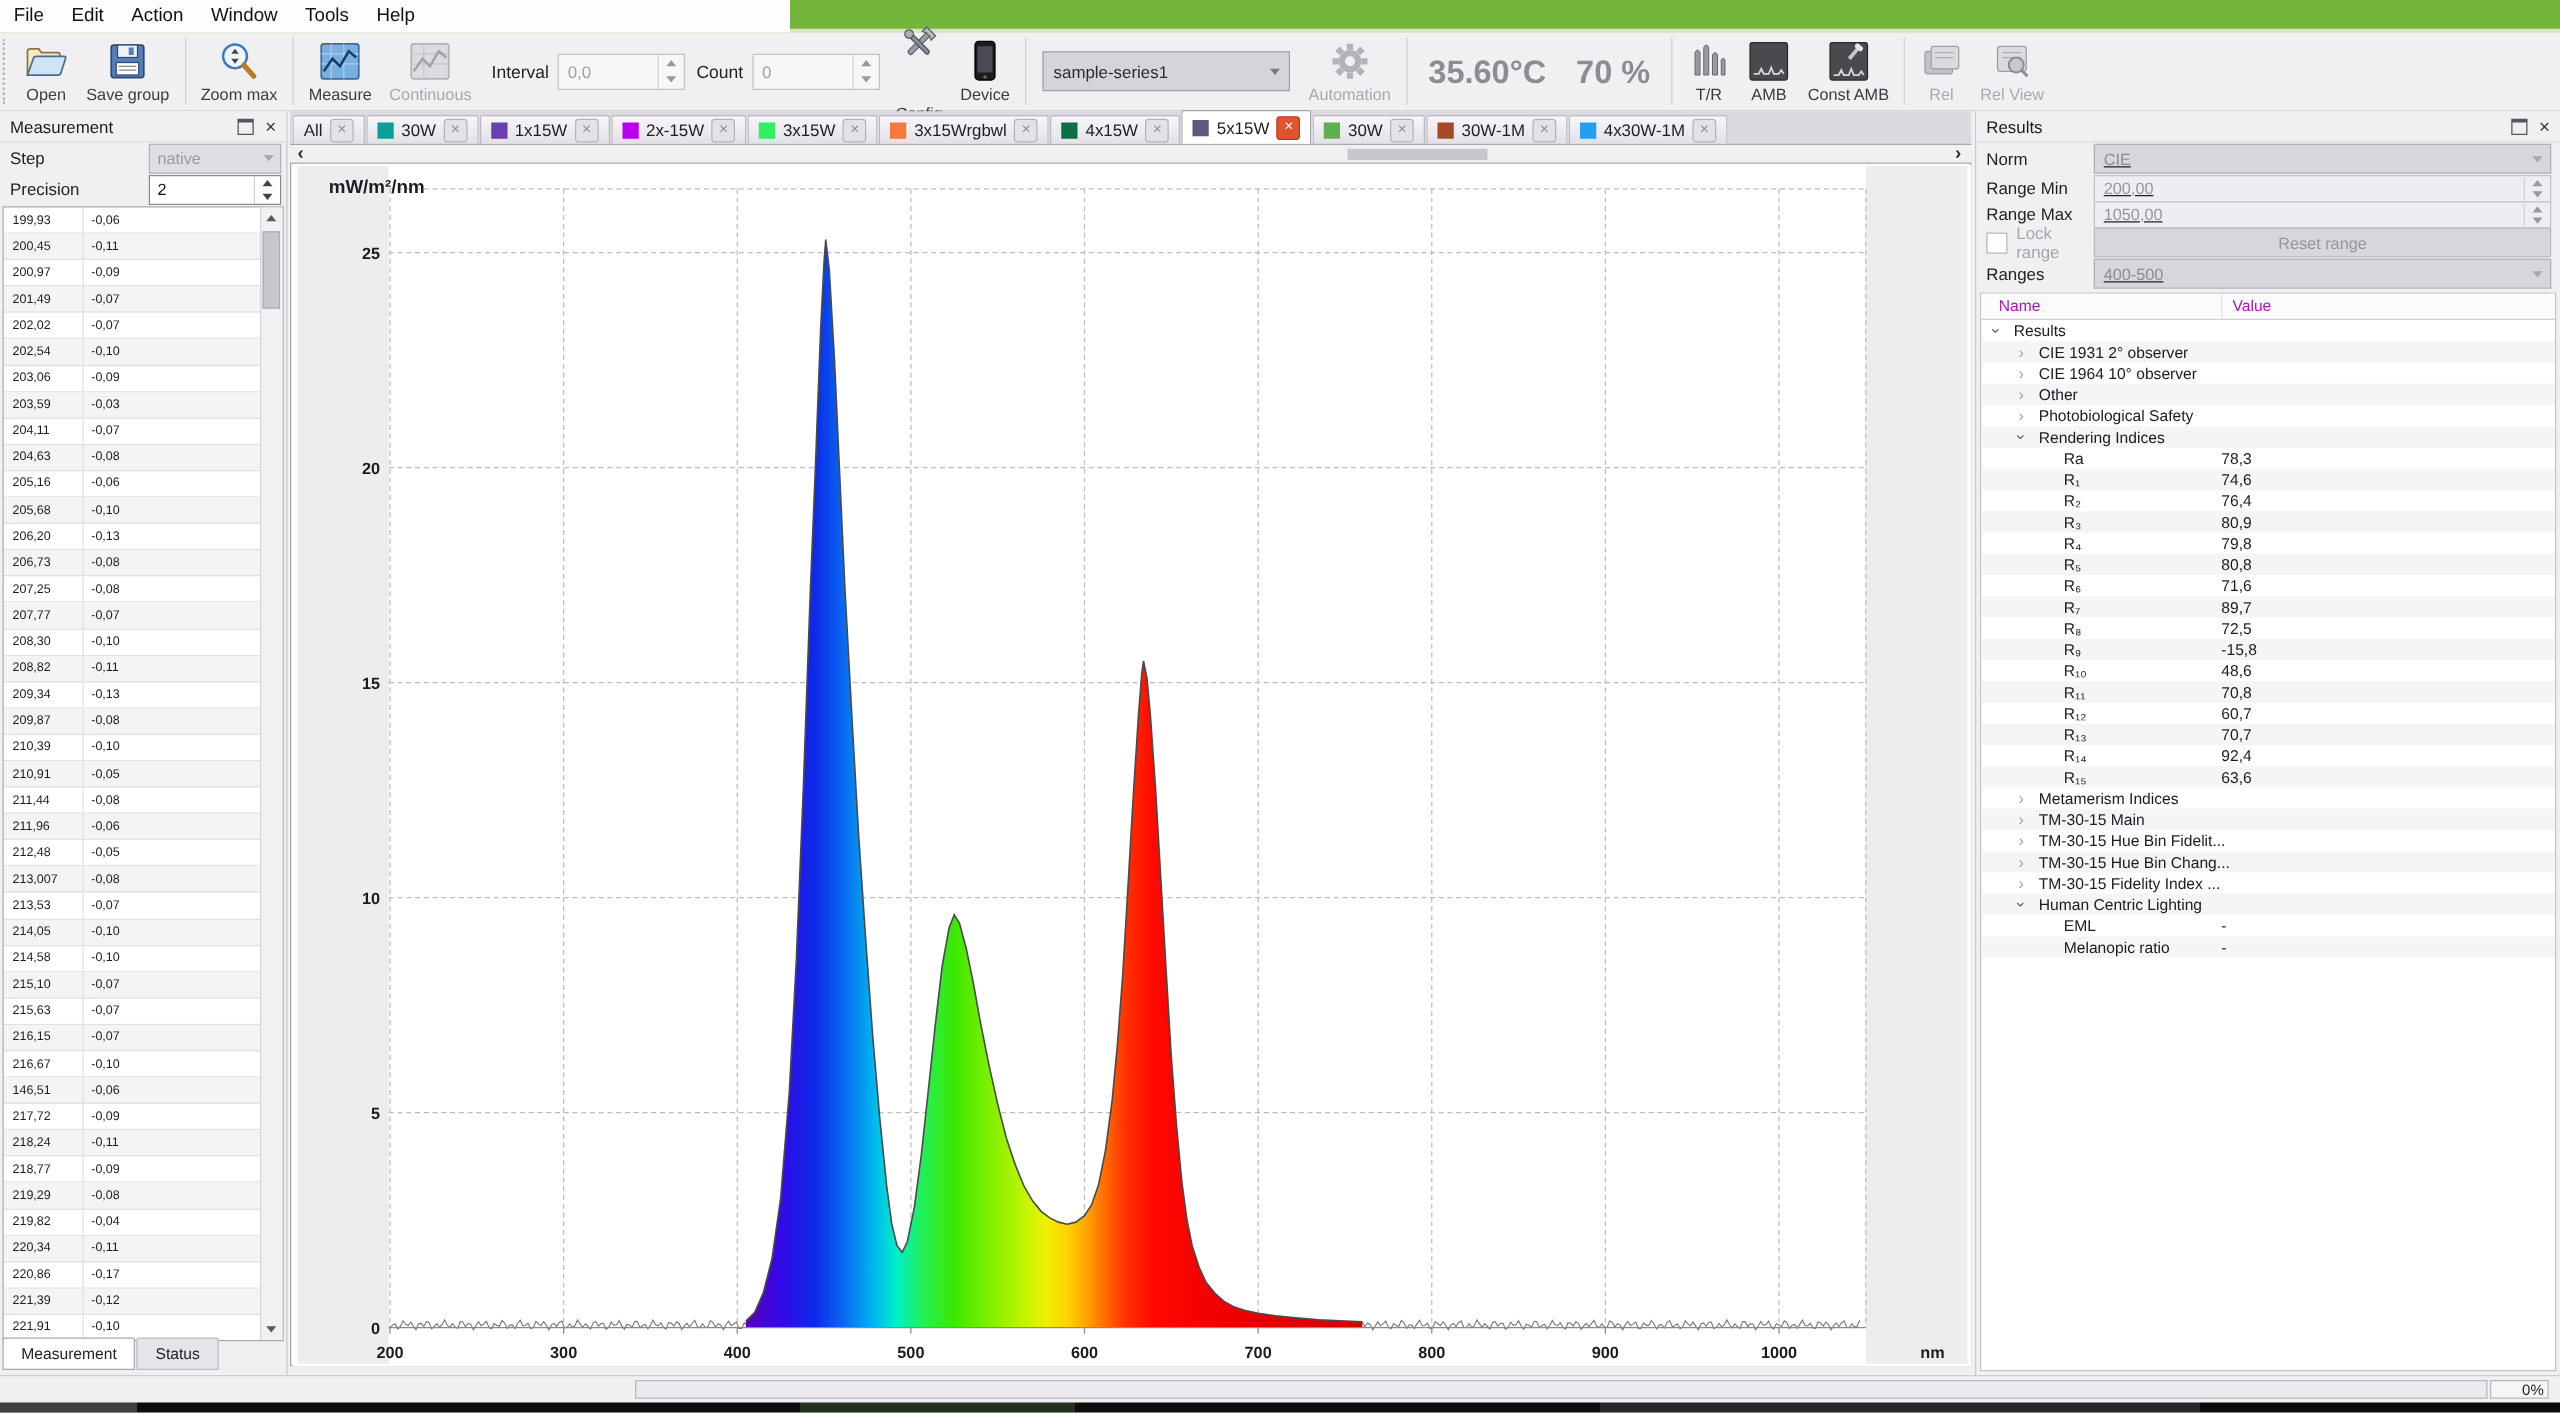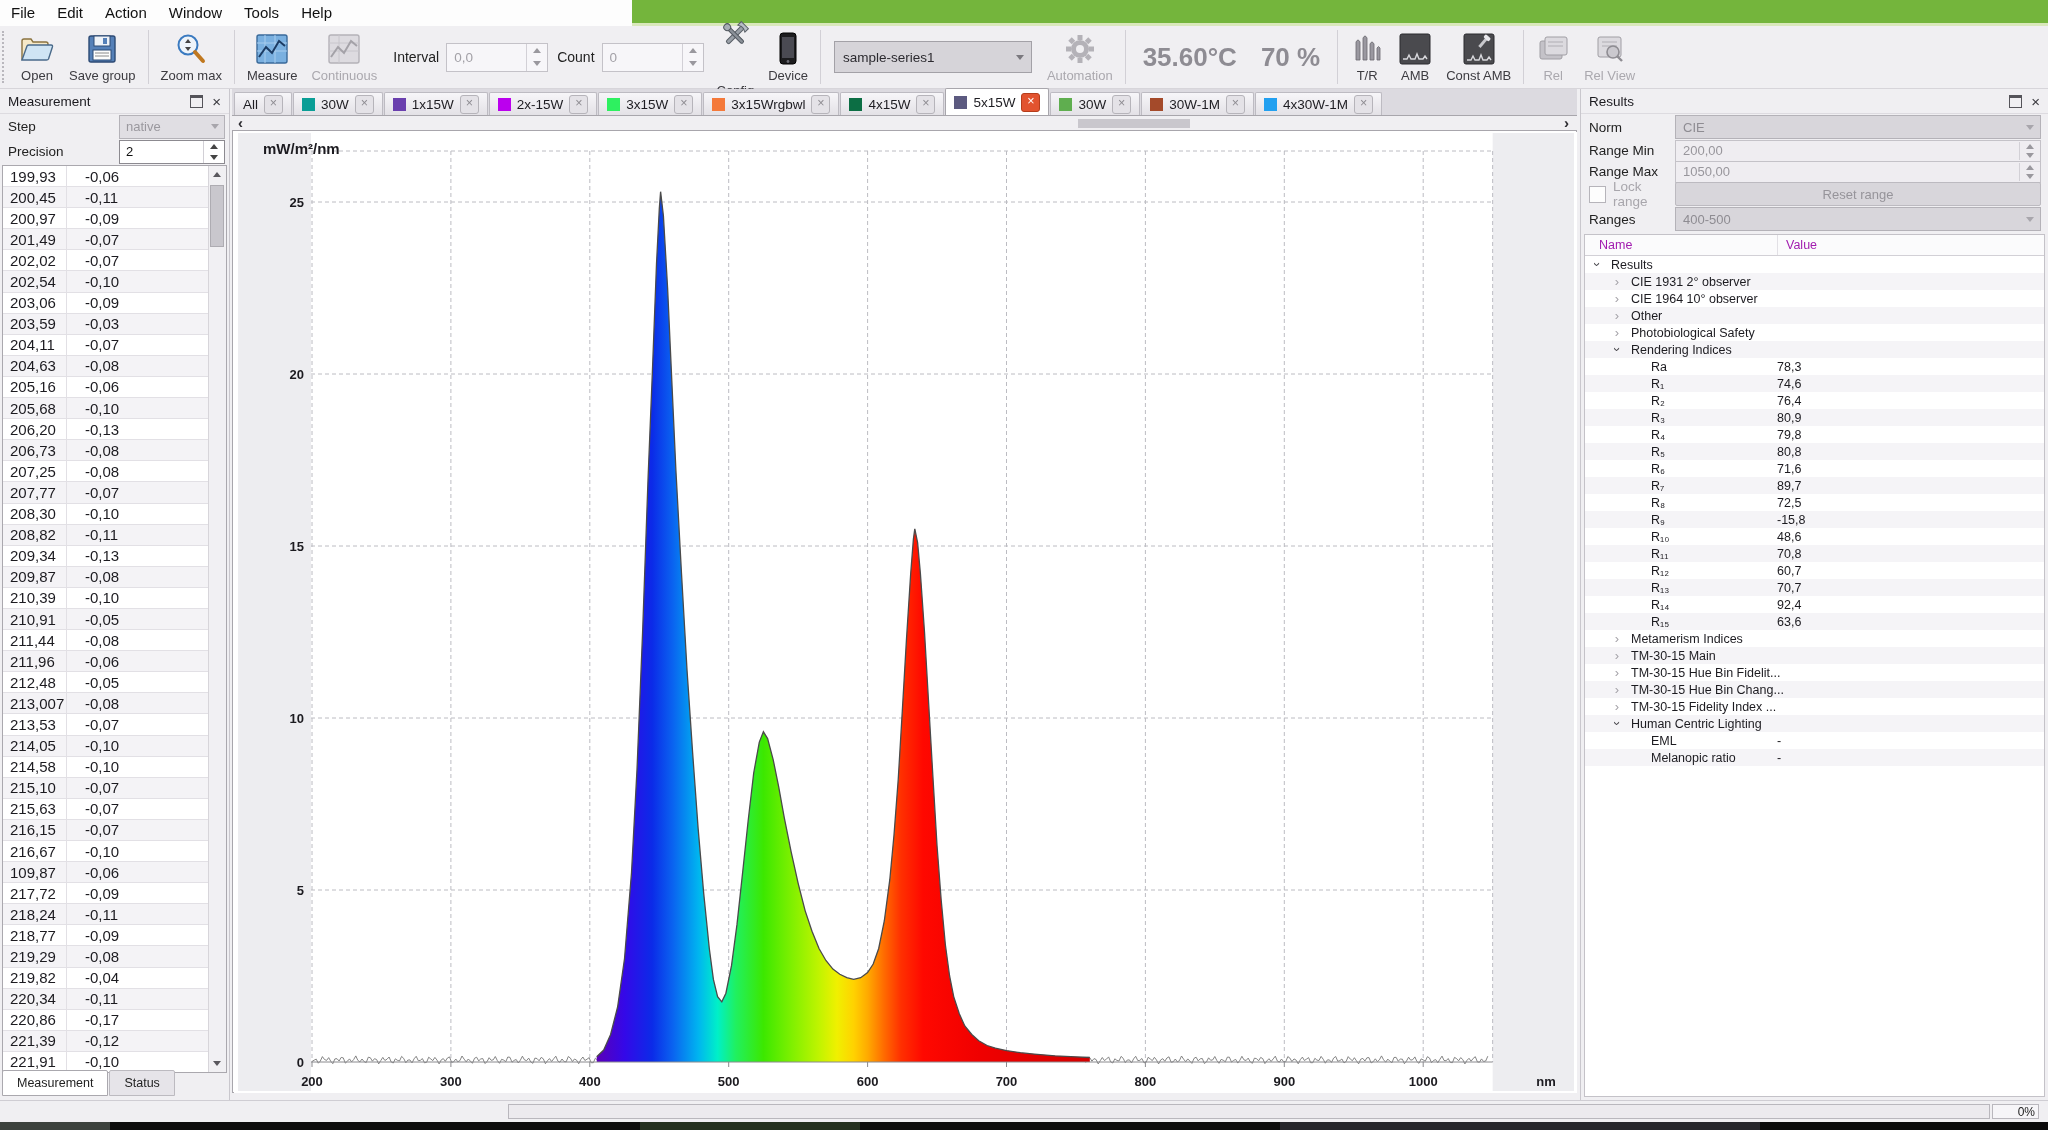--- a/index.html
+++ b/index.html
@@ -43,21 +43,21 @@
   .form-row{display:flex;align-items:center;height:25px;padding:0 4px 0 8px;}
   .form-row .frl{flex:1;font-size:13.5px;color:#222;}
   .combo{height:22px;background:#e0dee3;border:1px solid #b4b2b8;display:flex;align-items:center;justify-content:space-between;}
   .combo .cval{font-size:13px;color:#9a989e;padding-left:6px;}
   .combo .carr{width:18px;display:flex;justify-content:center;}
   #step-combo,#prec-spin{width:104px;}
   #prec-spin{height:22px;background:#fff;border:1px solid #8c8a90;display:flex;}
   #prec-spin .val{flex:1;font-size:13px;color:#111;padding-left:6px;display:flex;align-items:center;}
   #meas-table{position:absolute;left:2px;top:76px;width:225px;height:908px;background:#fff;border:1px solid #aaa8ae;box-sizing:border-box;}
   #meas-rows{position:absolute;left:0;top:0;width:206px;height:100%;overflow:hidden;}
-  .mrow{height:21.1px;display:flex;box-sizing:border-box;border-bottom:1px solid #e2e0e5;font-size:15px;color:#1c1b20;gap:12px;}
+  .mrow{height:21.1px;display:flex;box-sizing:border-box;border-bottom:1px solid #e2e0e5;font-size:10px;color:#1c1b20;}
   .mrow:nth-child(even){background:#f4f3f6;}
   .mrow .c1{width:56px;padding-left:7px;border-right:1px solid #e2e0e5;display:flex;align-items:center;}
   .mrow .c2{flex:1;padding-left:6px;display:flex;align-items:center;}
   #meas-scroll{position:absolute;right:0;top:0;width:17px;height:100%;background:#f1f0f3;border-left:1px solid #d7d5da;}
   .sc-btn{position:absolute;left:0;width:16px;height:17px;display:flex;align-items:center;justify-content:center;}
   #meas-thumb{position:absolute;left:1px;top:19px;width:14px;height:62px;background:#c9c7cd;border:1px solid #aeacb2;box-sizing:border-box;}
   #left-bottom-tabs{position:absolute;left:2px;bottom:4px;height:24px;display:flex;align-items:flex-end;}
   .btab{height:24px;display:flex;align-items:center;padding:0 14px;font-size:12.5px;color:#222;
         background:#e6e4e9;border:1px solid #bcbac0;border-radius:2px 2px 0 0;margin-right:1px;}
   .btab.active{background:#fff;border-color:#aaa8ae;}
@@ -75,21 +75,21 @@
   #scrollstrip{position:absolute;left:232px;top:116px;width:1345px;height:14px;background:#f0eff2;}
   #scroll-thumb{position:absolute;left:846px;top:3px;width:112px;height:9px;background:#c9c7cd;}
   .nav-arrow{position:absolute;top:-2px;font-size:15px;color:#2c2b30;font-weight:bold;}
   #chart-panel{position:absolute;left:232px;top:130px;width:1345px;height:963px;background:#fff;
                border:1px solid #a8a6ac;box-sizing:border-box;}
   #chart-svg{position:absolute;left:-232px;top:-130px;}
   
   #right-panel{position:absolute;left:1580px;top:89px;width:468px;height:1011px;background:#f0eff2;border-left:1px solid #c9c7cd;box-sizing:border-box;}
   .rrow{display:flex;align-items:center;padding:0 7px 0 8px;}
   .rrow .frl{width:86px;font-size:13.5px;color:#222;flex:none;}
-  .rfield{flex:1;height:20px;display:flex;align-items:center;}
+  .rfield{flex:1;height:20px;display:flex;align-items:center;text-decoration:underline;}
   .rcombo{background:#d8d6db;border:1px solid #b4b2b8;justify-content:space-between;}
   .rcombo .cval{font-size:13px;color:#8e8c92;padding-left:7px;}
   .rspin{background:#efedf1;border:1px solid #c4c2c8;justify-content:space-between;}
   .rspin .cval{font-size:13px;color:#98969c;padding-left:7px;}
   .rspin .spinners{height:18px;}
   .checkbox{width:15px;height:15px;background:#fdfdfd;border:1px solid #b6b4ba;margin-right:7px;flex:none;}
   .cb-label{font-size:13.5px;color:#a8a6ac;}
   #reset-btn{flex:1;height:22px;background:#d8d6db;border:1px solid #bcbac0;border-radius:2px;
              font-size:13px;color:#96949a;display:flex;align-items:center;justify-content:center;}
   #res-table{position:absolute;left:3px;top:145px;right:3px;bottom:3px;background:#fff;border:1px solid #c4c2c8;}
@@ -517,21 +517,21 @@
           </div>
           <div class="mrow">
             <span class="c1">216,15</span>
             <span class="c2">-0,07</span>
           </div>
           <div class="mrow">
             <span class="c1">216,67</span>
             <span class="c2">-0,10</span>
           </div>
           <div class="mrow">
-            <span class="c1">109,87</span>
+            <span class="c1">146,51</span>
             <span class="c2">-0,06</span>
           </div>
           <div class="mrow">
             <span class="c1">217,72</span>
             <span class="c2">-0,09</span>
           </div>
           <div class="mrow">
             <span class="c1">218,24</span>
             <span class="c2">-0,11</span>
           </div>

